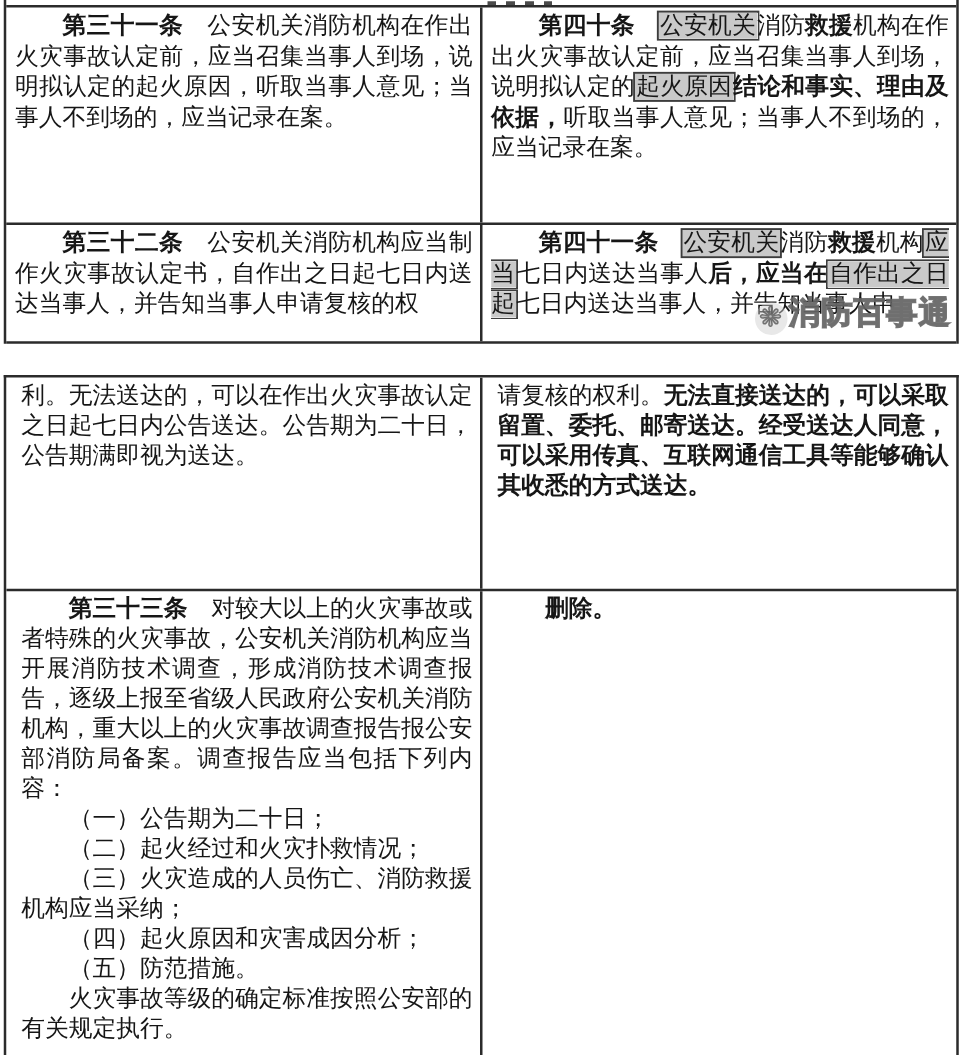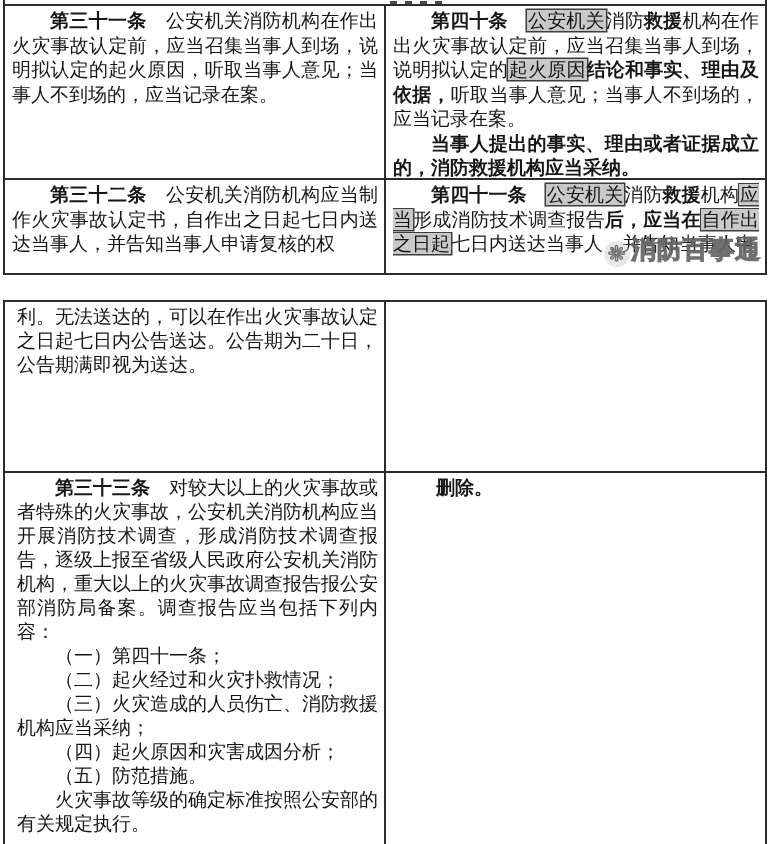--- a/index.html
+++ b/index.html
@@ -61,45 +61,45 @@
   <div class="tbl tbl1">
     <div class="sliver">
       <div class="remnant"></div>
     </div>
     <div class="row bb" style="height:174px">
       <div class="cell old">
           <p class="para indent"><span class="seg-head">第三十一条</span><span>　公安机关消防机构在作出火灾事故认定前，应当召集当事人到场，说明拟认定的起火原因，听取当事人意见；当事人不到场的，应当记录在案。</span></p>
         </div>
       <div class="cell new">
           <p class="para indent"><span class="seg-head">第四十条</span><span>　</span><span class="seg-del">公安机关</span><span>消防</span><span class="seg-add">救援</span><span>机构在作出火灾事故认定前，应当召集当事人到场，说明拟认定的</span><span class="seg-del">起火原因</span><span class="seg-add">结论和事实、理由及依据，</span><span>听取当事人意见；当事人不到场的，应当记录在案。</span></p>
-          <p class="para indent"><span class="seg-add">当事人提出的事实、理由或者证据成立的，消防救援机构应当采纳。</span></p>
         </div>
     </div>
     <div class="row bb" style="height:95px">
       <div class="cell old">
           <p class="para indent"><span class="seg-head">第三十二条</span><span>　公安机关消防机构应当制作火灾事故认定书，自作出之日起七日内送达当事人，并告知当事人申请复核的权</span></p>
         </div>
       <div class="cell new">
-          <p class="para indent"><span class="seg-head">第四十一条</span><span>　</span><span class="seg-del">公安机关</span><span>消防</span><span class="seg-add">救援</span><span>机构</span><span class="seg-del">应当</span><span>形成消防技术调查报告</span><span class="seg-add">后，应当在</span><span class="seg-del">自作出之日起</span><span>七日内送达当事人，并告知当事人申</span></p>
+          <p class="para indent"><span class="seg-head">第四十一条</span><span>　</span><span class="seg-del">公安机关</span><span>消防</span><span class="seg-add">救援</span><span>机构</span><span class="seg-del">应当</span><span>七日内送达当事人</span><span class="seg-add">后，应当在</span><span class="seg-del">自作出之日起</span><span>七日内送达当事人，并告知当事人申</span></p>
         </div>
     </div>
   </div>
 
   <div class="tbl tbl2">
     <div class="row bb" style="height:171px">
       <div class="cell old">
           <p class="para"><span>利。无法送达的，可以在作出火灾事故认定之日起七日内公告送达。公告期为二十日，公告期满即视为送达。</span></p>
         </div>
       <div class="cell new">
+          <p class="para"><span>请复核的权利。</span><span class="seg-add">无法直接送达的，可以采取留置、委托、邮寄送达。经受送达人同意，可以采用传真、互联网通信工具等能够确认其收悉的方式送达。</span></p>
         </div>
     </div>
     <div class="row" style="height:373px">
       <div class="cell old">
           <p class="para indent"><span class="seg-head">第三十三条</span><span>　对较大以上的火灾事故或者特殊的火灾事故，公安机关消防机构应当开展消防技术调查，形成消防技术调查报告，逐级上报至省级人民政府公安机关消防机构，重大以上的火灾事故调查报告报公安部消防局备案。调查报告应当包括下列内容：</span></p>
-          <p class="para indent"><span>（一）第四十一条；</span></p>
+          <p class="para indent"><span>（一）公告期为二十日；</span></p>
           <p class="para indent"><span>（二）起火经过和火灾扑救情况；</span></p>
           <p class="para indent"><span>（三）火灾造成的人员伤亡、消防救援机构应当采纳；</span></p>
           <p class="para indent"><span>（四）起火原因和灾害成因分析；</span></p>
           <p class="para indent"><span>（五）防范措施。</span></p>
           <p class="para indent"><span>火灾事故等级的确定标准按照公安部的有关规定执行。</span></p>
         </div>
       <div class="cell new">
           <p class="para indent"><span class="seg-add">删除。</span></p>
         </div>
     </div>

